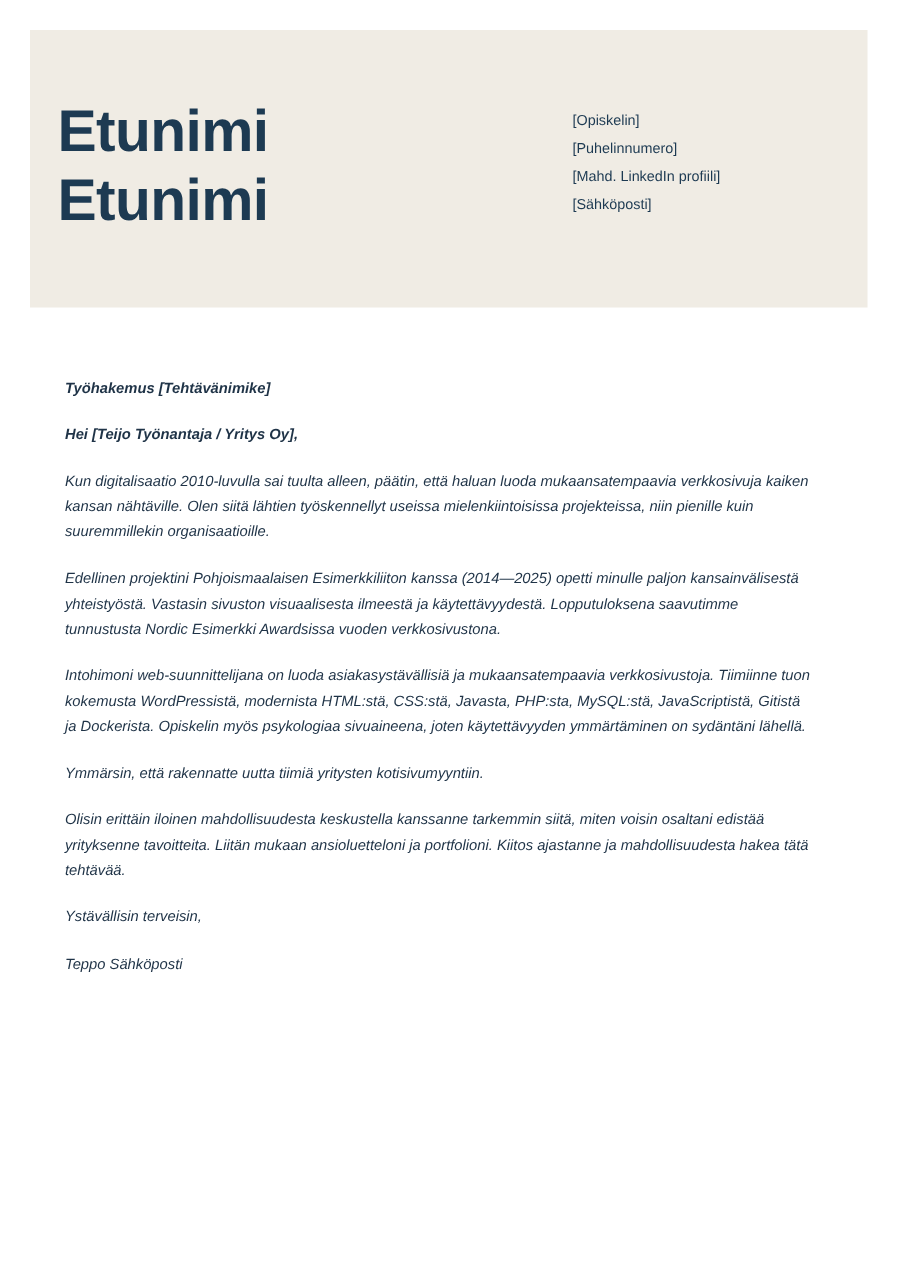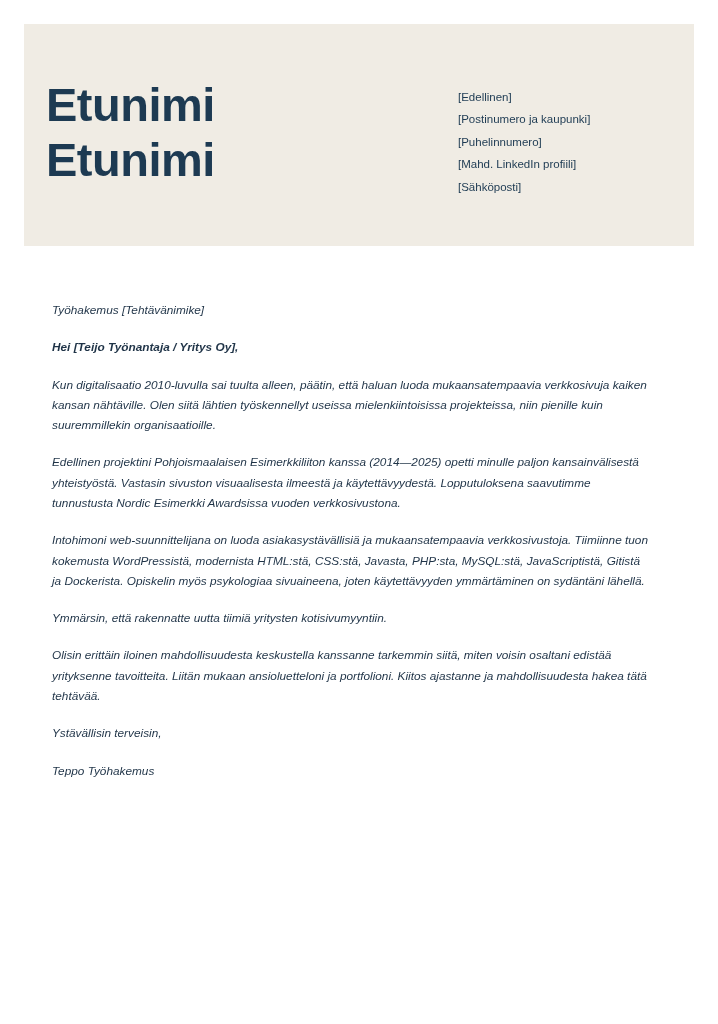--- a/index.html
+++ b/index.html
@@ -78,20 +78,21 @@
     line-height: 1.72;
     color: #1f3347;
   }
 
   .body p {
     margin: 0 0 17px 0;
   }
 
   .subject {
     margin-bottom: 21px;
+    font-weight: bold;
   }
 
   .salutation {
     font-weight: bold;
     margin-bottom: 20px;
   }
 
   .sign-off {
     margin-top: 72px;
     font-weight: normal;
@@ -108,39 +109,38 @@
 <div class="page">
 
   <div class="header">
 
     <div class="header-name">
       <span class="line">Etunimi</span>
       <span class="line">Etunimi</span>
     </div>
 
     <div class="header-contact">
-      <span class="c-line">[Edellinen]</span>
-      <span class="c-line">[Postinumero ja kaupunki]</span>
+      <span class="c-line">[Opiskelin]</span>
       <span class="c-line">[Puhelinnumero]</span>
       <span class="c-line">[Mahd. LinkedIn profiili]</span>
       <span class="c-line">[Sähköposti]</span>
     </div>
 
   </div>
 
   <div class="body">
 
     <p class="subject">Työhakemus [Tehtävänimike]</p>
 
     <p class="salutation">Hei [Teijo Työnantaja / Yritys Oy],</p>
 
     <p>Kun digitalisaatio 2010-luvulla sai tuulta alleen, päätin, että haluan luoda mukaansatempaavia verkkosivuja kaiken kansan nähtäville. Olen siitä lähtien työskennellyt useissa mielenkiintoisissa projekteissa, niin pienille kuin suuremmillekin organisaatioille.</p>
     <p>Edellinen projektini Pohjoismaalaisen Esimerkkiliiton kanssa (2014—2025) opetti minulle paljon kansainvälisestä yhteistyöstä. Vastasin sivuston visuaalisesta ilmeestä ja käytettävyydestä. Lopputuloksena saavutimme tunnustusta Nordic Esimerkki Awardsissa vuoden verkkosivustona.</p>
     <p>Intohimoni web-suunnittelijana on luoda asiakasystävällisiä ja mukaansatempaavia verkkosivustoja. Tiimiinne tuon kokemusta WordPressistä, modernista HTML:stä, CSS:stä, Javasta, PHP:sta, MySQL:stä, JavaScriptistä, Gitistä ja Dockerista. Opiskelin myös psykologiaa sivuaineena, joten käytettävyyden ymmärtäminen on sydäntäni lähellä.</p>
     <p>Ymmärsin, että rakennatte uutta tiimiä yritysten kotisivumyyntiin.</p>
     <p>Olisin erittäin iloinen mahdollisuudesta keskustella kanssanne tarkemmin siitä, miten voisin osaltani edistää yrityksenne tavoitteita. Liitän mukaan ansioluetteloni ja portfolioni. Kiitos ajastanne ja mahdollisuudesta hakea tätä tehtävää.</p>
 
     <p class="sign-off">Ystävällisin terveisin,</p>
-    <p class="signature">Teppo Työhakemus</p>
+    <p class="signature">Teppo Sähköposti</p>
 
   </div>
 
 </div>
 
 </body></html>

